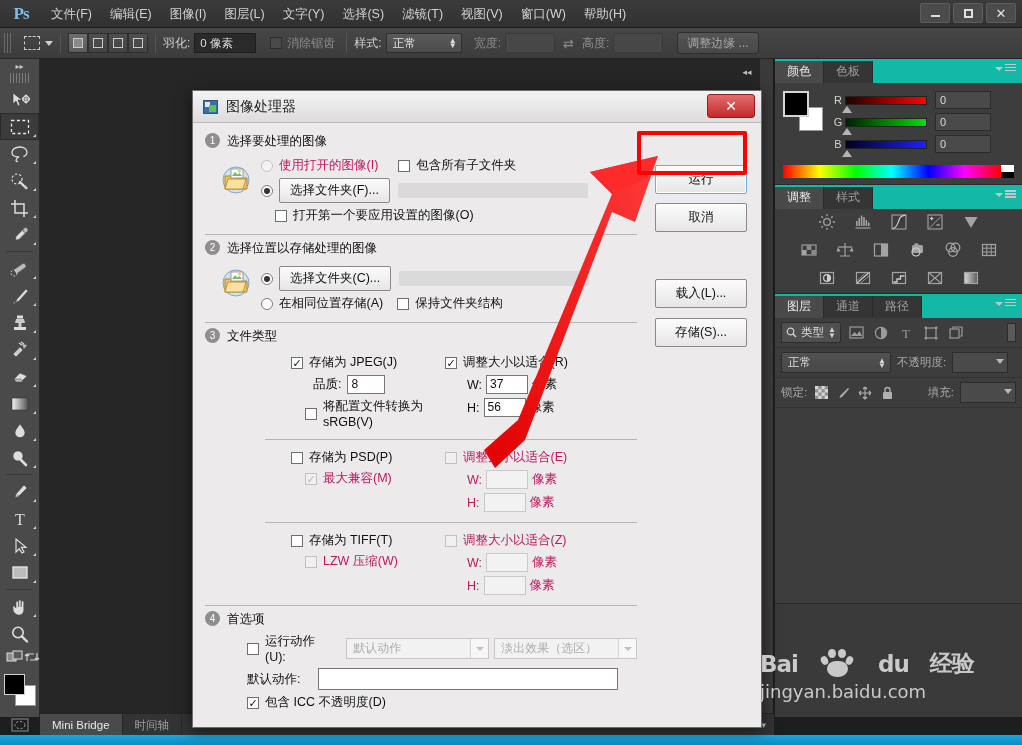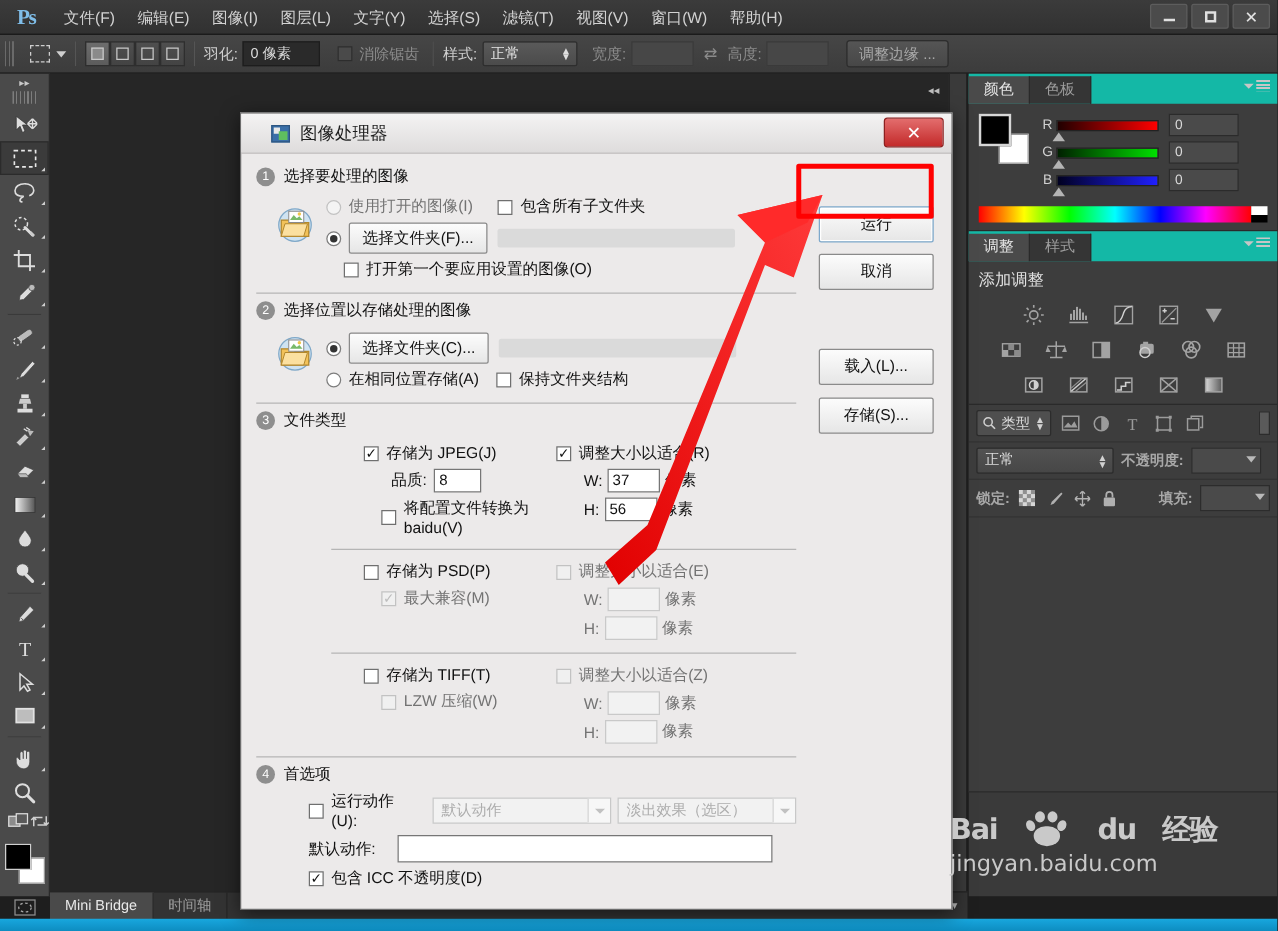--- a/index.html
+++ b/index.html
@@ -149,21 +149,21 @@
   .lrow { display:flex; align-items:center; padding:4px 6px; gap:6px; border-bottom:1px solid #333; }
   .lsearch { display:flex; align-items:center; background:#4f4f4f; border:1px solid #2c2c2c;
      border-radius:2px; height:21px; padding:0 4px; color:#dcdcdc; font-size:11.5px; gap:4px; }
   .lfilter { width:19px; height:19px; display:flex; align-items:center; justify-content:center; color:#9b9b9b; }
   .lselect { background:linear-gradient(#525252,#474747); border:1px solid #2c2c2c; border-radius:2px;
      color:#dcdcdc; font-size:11.5px; height:21px; line-height:19px; padding:0 16px 0 6px; position:relative; }
   .lselect .arr { position:absolute; right:4px; top:5px; font-size:8px; line-height:5px; color:#d2d2d2; }
   .lnum { background:#4a4a4a; border:1px solid #2c2c2c; height:21px; width:56px; position:relative; }
   .lnum .arr { position:absolute; right:3px; top:6px; width:0;height:0;
      border-left:4px solid transparent;border-right:4px solid transparent;border-top:5px solid #b9b9b9; }
-  .dimtxt { color:#a8a8a8; font-size:11.5px;font-weight:bold; }
+  .dimtxt { color:#a8a8a8; font-size:11.5px; }
   .lockicon { width:16px; height:16px; display:flex; align-items:center; justify-content:center; color:#b0b0b0; }
 
   
   #bottombar {
     position:absolute; left:40px; top:713px; width:734px; height:22px;
     background:#333; border-top:1px solid #232323; display:flex; align-items:center;
   }
   .btab { height:22px; line-height:22px; padding:0 12px; font-size:11.5px; color:#9e9e9e;
      border-right:1px solid #272727; }
   .btab.active { background:#4a4a4a; color:#e8e8e8; }
@@ -172,21 +172,21 @@
      background:linear-gradient(#18a7de,#0d8cc0); }
 
   
   #dialog {
     position:absolute; left:192px; top:90px; width:570px; height:638px;
     background:#eceaea; border:1px solid #6d6d6d;
     box-shadow:0 3px 14px rgba(0,0,0,.55);
   }
   #dlg-title {
     height:32px; background:linear-gradient(#f4f3f3,#dedcdc);
-    border-bottom:1px solid #bdbbbb; display:flex; align-items:center; padding-left:24px;
+    border-bottom:1px solid #bdbbbb; display:flex; align-items:center; padding-left:10px;
     position:relative;
   }
   #dlg-icon { width:15px; height:14px; margin-right:8px; position:relative; flex:none;
      background:#3a6fa8; border:1px solid #2d5580; }
   #dlg-icon .g { position:absolute; right:1px; bottom:1px; width:7px; height:7px; background:#5fbf5f; }
   #dlg-icon .w { position:absolute; left:1px; top:1px; width:5px; height:5px; background:#e8e8e8; }
   #dlg-title-text { font-size:14px; color:#1d1d1d; }
   #dlg-close {
     position:absolute; right:6px; top:3px; width:48px; height:24px; border-radius:3px;
     background:linear-gradient(#e36d6d,#c32a2a); border:1px solid #8d2020;
@@ -195,21 +195,21 @@
   #dlg-body { position:relative; height:605px; }
   #dlg-left { position:absolute; left:12px; top:10px; width:432px; }
   .num-badge {
     width:15px; height:15px; border-radius:50%; background:#8e8e8e; color:#fff;
     font-size:10px; display:inline-flex; align-items:center; justify-content:center;
     vertical-align:1px; margin-right:7px;
   }
   .sect-title { font-size:12.5px; color:#111; margin-bottom:5px; }
   .hr { height:1px; background:#b5b5b5; margin:6px 0 5px; }
   .row { display:flex; align-items:center; font-size:12.5px; color:#111; margin:4px 0; }
-  .row.dim, .dimlbl { color:#737373; }
+  .row.dim, .dimlbl { color:#be185d; }
   .radio { width:12px; height:12px; border-radius:50%; border:1px solid #7d7d7d;
      background:#fff; display:inline-flex; align-items:center; justify-content:center; margin-right:6px; flex:none; }
   .radio.on::after { content:""; width:6px; height:6px; border-radius:50%; background:#333; }
   .radio.dis { border-color:#c2c2c2; background:#f4f4f4; }
   .cbx { width:12px; height:12px; border:1px solid #6f6f6f; background:#fff; margin-right:6px;
      display:inline-flex; align-items:center; justify-content:center; flex:none;
      font-size:11px; line-height:10px; color:#111; }
   .cbx.dis { border-color:#c2c2c2; background:#f0f0f0; color:#bdbdbd; }
   .dlgbtn {
     background:linear-gradient(#fcfcfc,#e6e6e6); border:1px solid #8a8a8a; border-radius:2px;
@@ -543,21 +543,20 @@
 
   <div class="panel">
     <div class="ptabs">
       <div class="ptab active">调整</div>
       <div class="ptab">样式</div>
       <div class="pmenu">
         <span class="tri"></span>
         <span class="lines"></span>
       </div>
     </div>
-    <div id="adj-title">添加调整</div>
     <div class="adjrow">
       <div class="adjicon">
         <svg width="18" height="18" viewBox="0 0 18 18">
             <circle cx="9" cy="9" r="3.3" fill="none" stroke="#a3a3a3" stroke-width="1.3"></circle>
             <g stroke="#a3a3a3" stroke-width="1.3">
               <path d="M9 1v2.2M9 14.8V17M1 9h2.2M14.8 9H17M3.3 3.3l1.6 1.6M13.1 13.1l1.6 1.6M14.7 3.3l-1.6 1.6M4.9 13.1l-1.6 1.6"></path>
             </g>
           </svg>
       </div>
       <div class="adjicon">
@@ -671,20 +670,29 @@
                 <stop offset="1" stop-color="#5c5c5c"></stop>
               </linearGradient>
             </defs>
             <rect x="2.5" y="3.5" width="13" height="11" fill="url(#gm)" stroke="#a3a3a3" stroke-width="1.2"></rect>
           </svg>
       </div>
     </div>
   </div>
 
   <div class="panel" style="height:310px">
+    <div class="ptabs">
+      <div class="ptab active">图层</div>
+      <div class="ptab">通道</div>
+      <div class="ptab">路径</div>
+      <div class="pmenu">
+        <span class="tri"></span>
+        <span class="lines"></span>
+      </div>
+    </div>
     <div class="lrow">
       <div class="lsearch">
         <svg width="11" height="11" viewBox="0 0 11 11">
             <circle cx="4.5" cy="4.5" r="3.3" fill="none" stroke="#cfcfcf" stroke-width="1.2"></circle>
             <path d="M7 7l3 3" stroke="#cfcfcf" stroke-width="1.4"></path>
           </svg>
         <span>类型</span>
         <span style="font-size:8px;line-height:6px;color:#d2d2d2">▲<br>▼</span>
       </div>
       <div class="lfilter">
@@ -878,21 +886,21 @@
             <div class="row">
               <span class="cbx">✓</span>
               <span>存储为 JPEG(J)</span>
             </div>
             <div class="row" style="padding-left:22px">
               <span>品质:</span>
               <span class="txtfield" style="width:38px;margin-left:6px">8</span>
             </div>
             <div class="row">
               <span class="cbx" style="margin-left:14px"></span>
-              <span>将配置文件转换为 baidu(V)</span>
+              <span>将配置文件转换为 sRGB(V)</span>
             </div>
           </div>
           <div style="flex:1;padding-left:12px">
             <div class="row">
               <span class="cbx">✓</span>
               <span>调整大小以适合(R)</span>
             </div>
             <div class="row" style="padding-left:22px">
               <span>W:</span>
               <span class="txtfield" style="width:42px;margin:0 4px">37</span>

